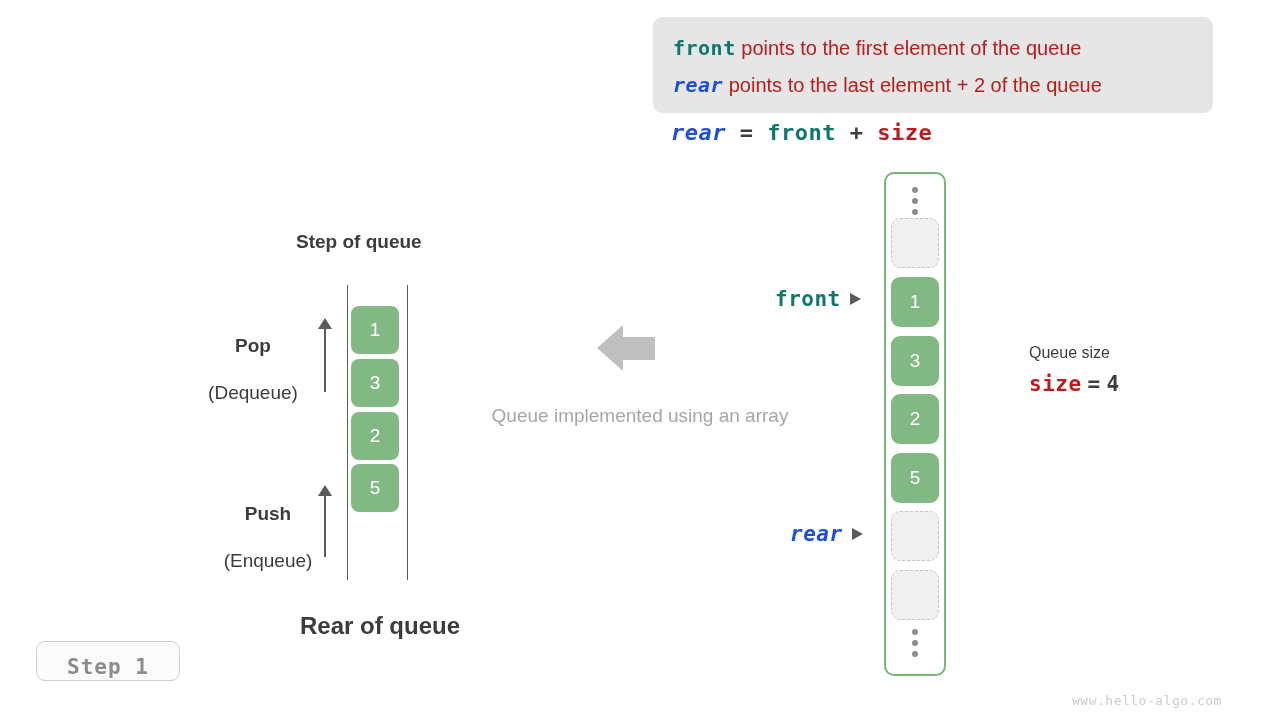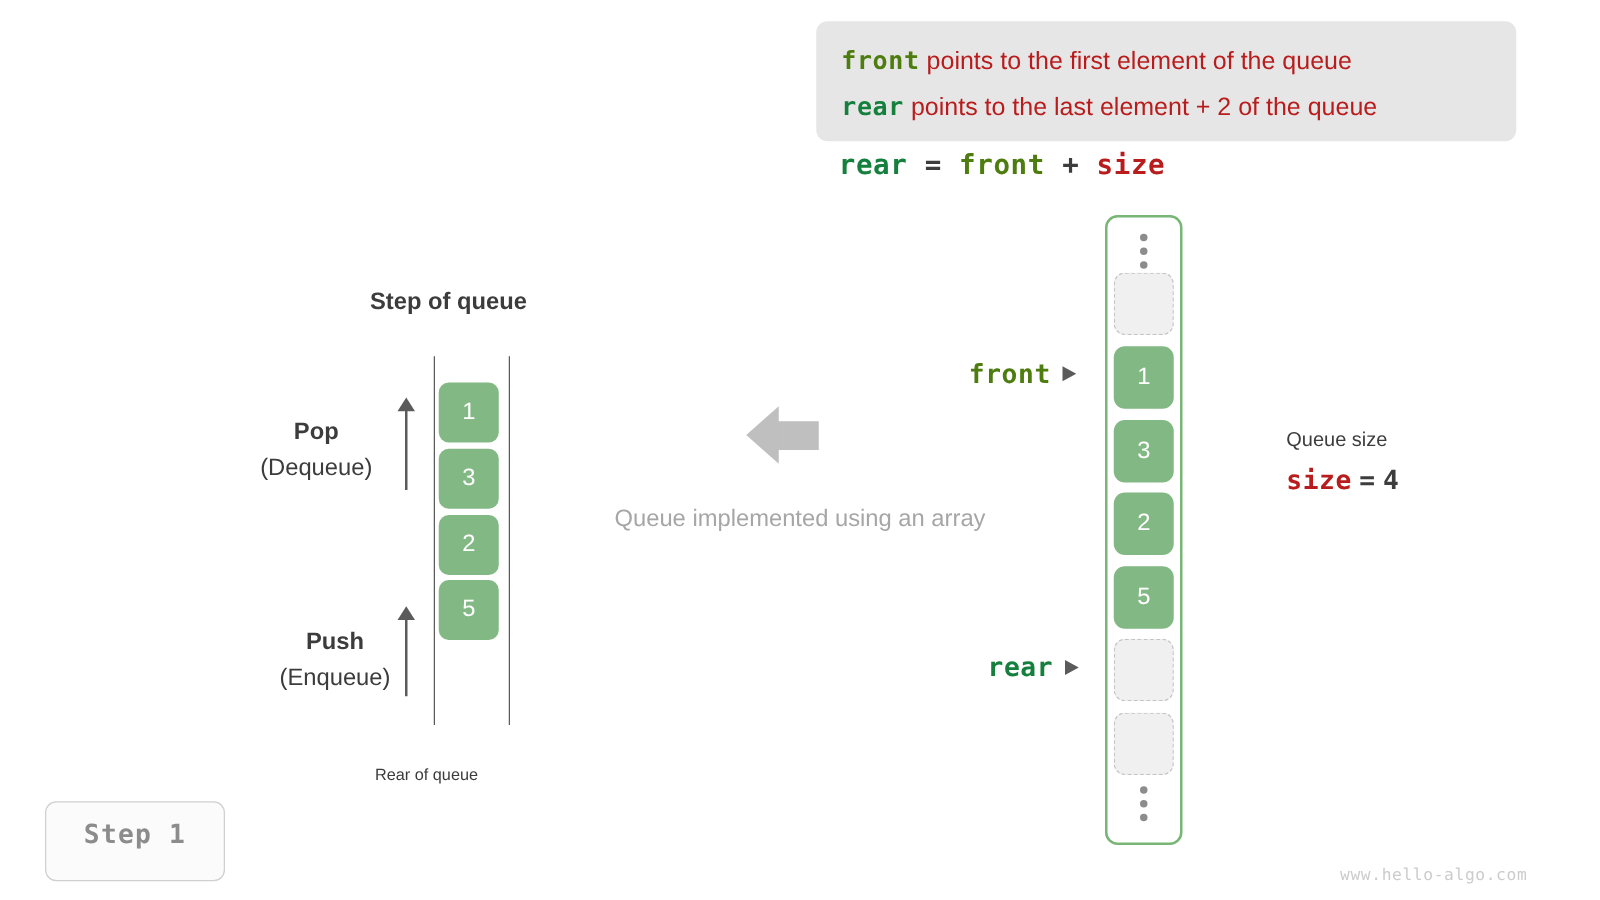--- a/index.html
+++ b/index.html
@@ -33,22 +33,22 @@
     line-height: 37px;
     white-space: nowrap;
     font-size: 20px;
     color: #3d3d3d;
   }
   .mono {
     font-family: "DejaVu Sans Mono", "Liberation Mono", monospace;
     font-weight: bold;
     letter-spacing: 0.5px;
   }
-  .c-front { color: #4d7c0f; }
-  .c-rear  { color: #15803d; }
+  .c-front { color: #0f766e; }
+  .c-rear  { color: #1d4ed8; font-style: italic; }
   .c-size  { color: #b91c1c; }
   .c-dark  { color: #3d3d3d; }
   .legend-desc { font-size: 20px; color: #b91c1c; }
 
   
   #formula-line {
     left: 671px;
     top: 120px;
     font-size: 22px;
     white-space: nowrap;
@@ -60,22 +60,22 @@
     left: 296px;
     top: 231px;
     font-size: 19px;
     font-weight: bold;
     color: #3c3c3c;
     white-space: nowrap;
   }
   #rear-of-queue-label {
     left: 300px;
     top: 612px;
-    font-size: 13px;
-    font-weight: normal;
+    font-size: 24px;
+    font-weight: bold;
     color: #3c3c3c;
     white-space: nowrap;
   }
   .rail {
     width: 0;
     border-left: 1.6px solid #5b5b5b;
     top: 285px;
     height: 295px;
   }
   #rail-left  { left: 347px; }
@@ -111,21 +111,21 @@
     border-right: 7px solid transparent;
     border-bottom: 11px solid #5b5b5b;
   }
   #pop-arrow  { left: 316px; top: 318px; height: 74px; }
   #pop-arrow .shaft  { height: 66px; }
   #push-arrow { left: 316px; top: 485px; height: 72px; }
   #push-arrow .shaft { height: 64px; }
 
   .op-block { text-align: center; white-space: nowrap; }
   .op-title { font-size: 19px; font-weight: bold; color: #3c3c3c; }
-  .op-sub   { font-size: 19px; color: #3c3c3c; margin-top: 7px; }
+  .op-sub   { font-size: 19px; color: #3c3c3c; margin-top: 25px; }
   #pop-block  { left: 184px; top: 335px; width: 138px; }
   #push-block { left: 199px; top: 503px; width: 138px; }
 
   
   #implement-arrow { left: 597px; top: 325px; width: 58px; height: 47px; }
   #implement-arrow .tail {
     position: absolute;
     right: 0; top: 12px;
     width: 34px; height: 23px;
     background: #bfbfbf;
@@ -217,21 +217,21 @@
   
   #size-info { left: 1029px; top: 344px; white-space: nowrap; }
   #queue-size-label { font-size: 16px; color: #3d3d3d; }
   #size-value-line { margin-top: 10px; font-size: 21px; }
 
   
   #step-badge {
     left: 36px;
     top: 641px;
     width: 144px;
-    height: 64px;
+    height: 40px;
     border: 1.5px solid #d0d0d0;
     border-radius: 9px;
     background: #fbfbfb;
     box-sizing: border-box;
     text-align: center;
     line-height: 50px;
     font-size: 21px;
     color: #8c8c8c;
     letter-spacing: 1px;
   }

